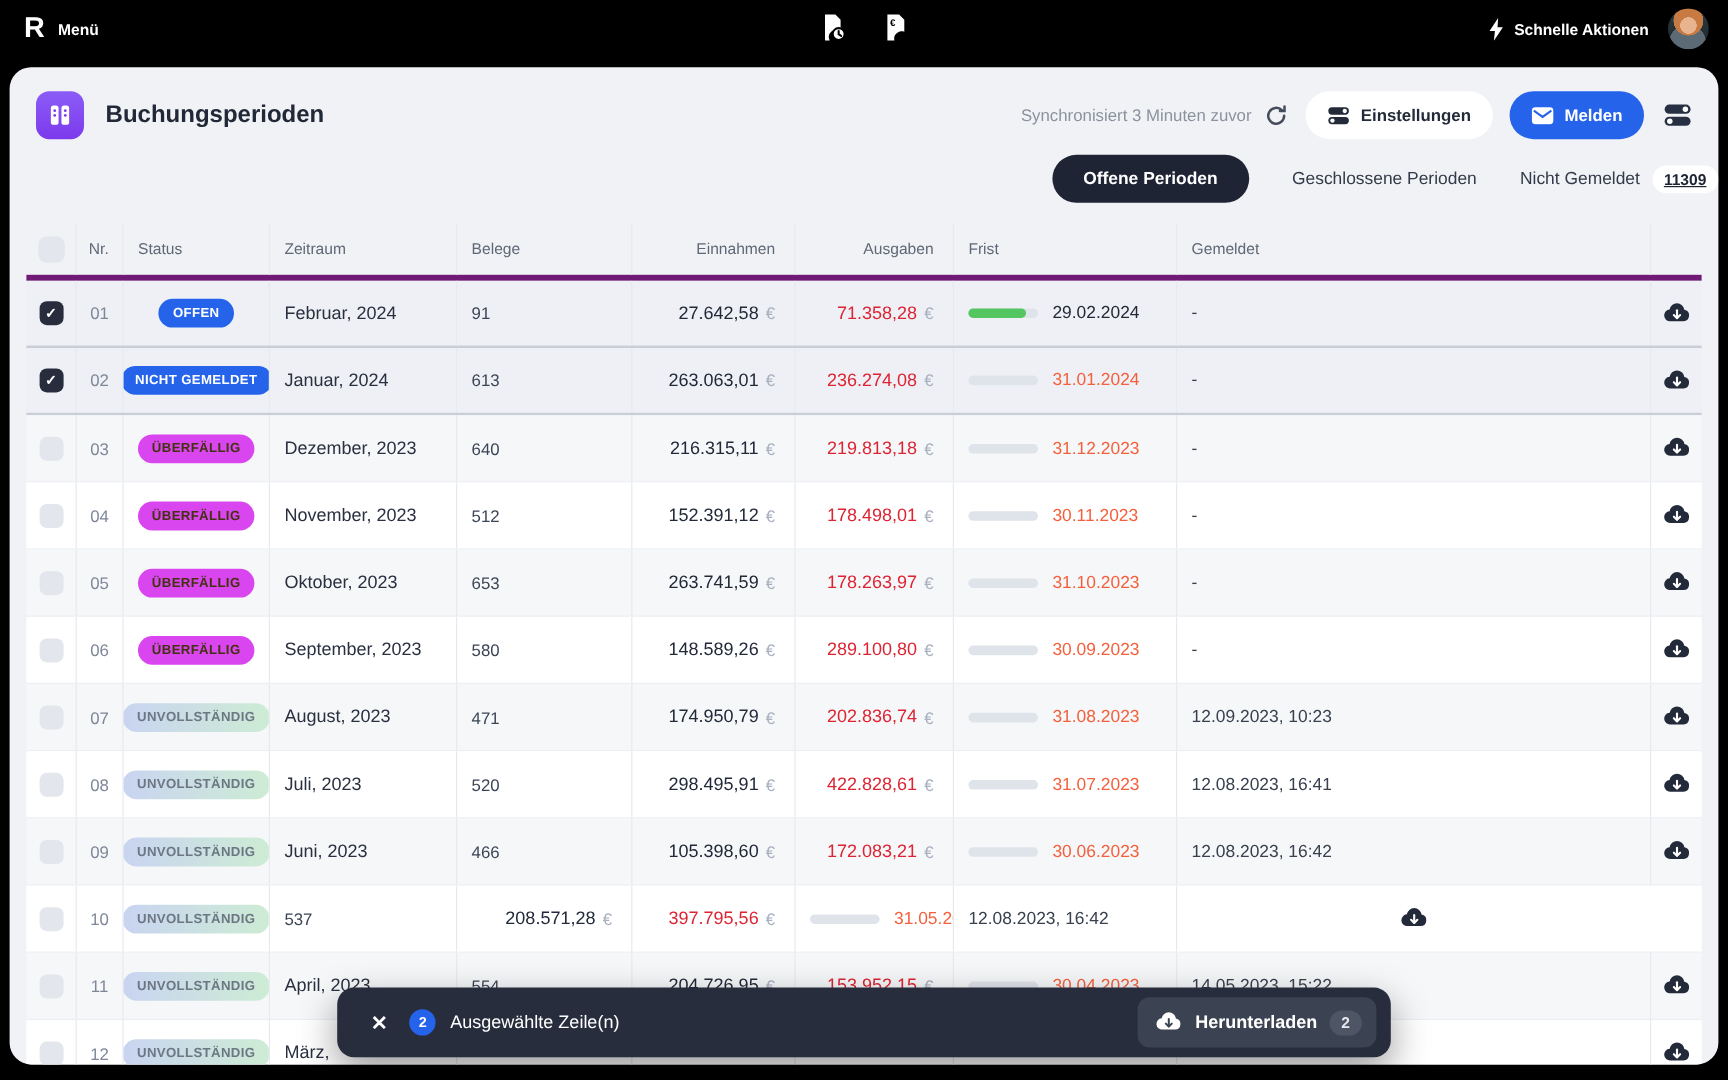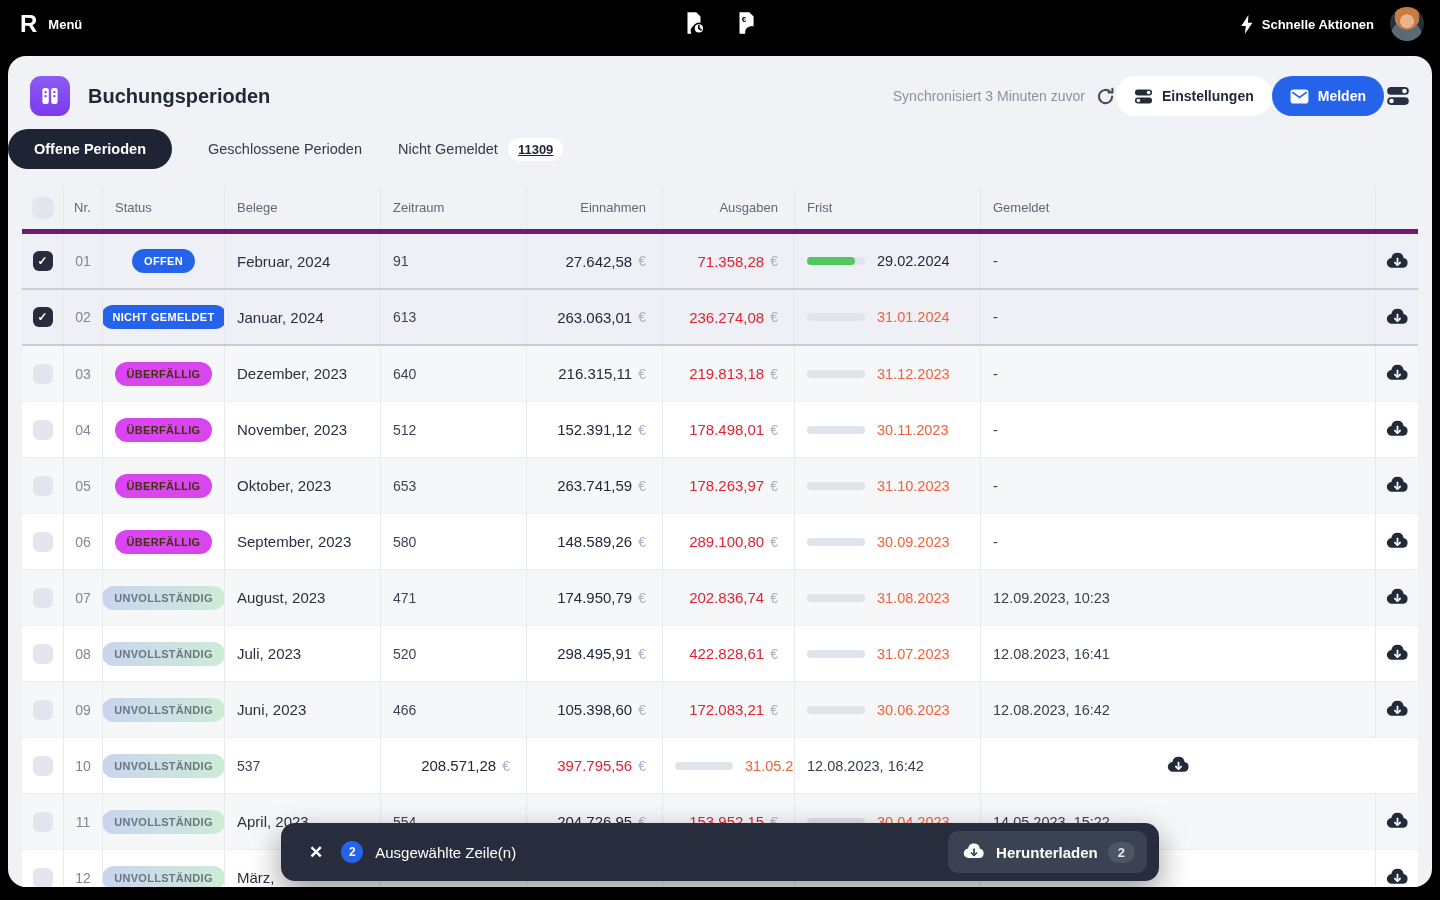--- a/index.html
+++ b/index.html
@@ -22,31 +22,31 @@
       linear-gradient(180deg,#2c3a42,#1d262c); }
 
   
   .card { position:absolute; left:8px; right:8px; top:56px; bottom:13px; background:#f1f2f6;
     border-radius:18px; overflow:hidden; }
 
   .card-head { display:flex; align-items:center; padding:20px 22px 0 22px; }
   .app-tile { width:40px; height:40px; border-radius:11px; background:linear-gradient(180deg,#8b5cf6,#7c3aed);
     display:flex; align-items:center; justify-content:center; margin-right:18px; }
   .page-title { font-size:20px; font-weight:700; color:#212837; }
-  .head-right { margin-left:auto; display:flex; align-items:center; }
+  .head-right { margin-left:auto; display:flex; align-items:center; gap:14px; }
   .sync { display:flex; align-items:center; gap:10px; font-size:14px; color:#8b929f; }
   .sync svg { cursor:pointer; }
   .btn { display:flex; align-items:center; gap:9px; height:40px; padding:0 18px; border-radius:20px;
     font-size:14px; font-weight:600; cursor:pointer; border:none; }
   .btn-settings { background:#fff; color:#232a39; }
   .btn-report { background:#2563eb; color:#fff; }
   .head-toggles { width:24px; height:24px; cursor:pointer; margin-left:2px; }
 
   
-  .tabs { display:flex; justify-content:flex-start; align-items:center; gap:36px; margin-top:12px; height:42px; }
+  .tabs { display:flex; justify-content:flex-end; align-items:center; gap:36px; margin-top:12px; height:42px; }
   .tab { font-size:14.5px; color:#333a49; font-weight:500; cursor:pointer; display:flex; align-items:center; gap:10px; }
   .tab.active { background:#1e2433; color:#fff; font-weight:600; height:40px; padding:0 26px; border-radius:20px; }
   .tab-badge { background:#fff; border-radius:12px; padding:4px 10px; font-size:13px; font-weight:700; color:#1c2333;text-decoration:underline; }
 
   
   .table { margin:16px 14px 0 14px; }
   .trow { display:grid; grid-template-columns:42px 39px 122px 156px 146px 136px 132px 186px 1fr 42px; align-items:center; }
   .thead { height:48px; border-bottom:5px solid #701a75; }
   .thead .cell { font-size:13px; color:#5f6876; font-weight:500; }
   .cell { height:100%; display:flex; align-items:center; padding-left:12px; border-right:1px solid #e7e9ee; overflow:hidden; }
@@ -196,22 +196,22 @@
     </div>
   </div>
 
   <div class="table">
     <div class="trow thead">
       <div class="cell c-check">
           <span class="checkbox"></span>
         </div>
       <div class="cell c-nr" style="justify-content:flex-start;padding-left:10px;">Nr.</div>
       <div class="cell">Status</div>
+      <div class="cell">Zeitraum</div>
       <div class="cell">Belege</div>
-      <div class="cell">Zeitraum</div>
       <div class="cell c-num">Einnahmen</div>
       <div class="cell c-num">Ausgaben</div>
       <div class="cell">Frist</div>
       <div class="cell">Gemeldet</div>
       <div class="cell c-icon"></div>
     </div>
     <div id="table-body">
         <div class="trow row stripe selected">
     <div class="cell c-check">
             <span class="checkbox checked">✓</span>

